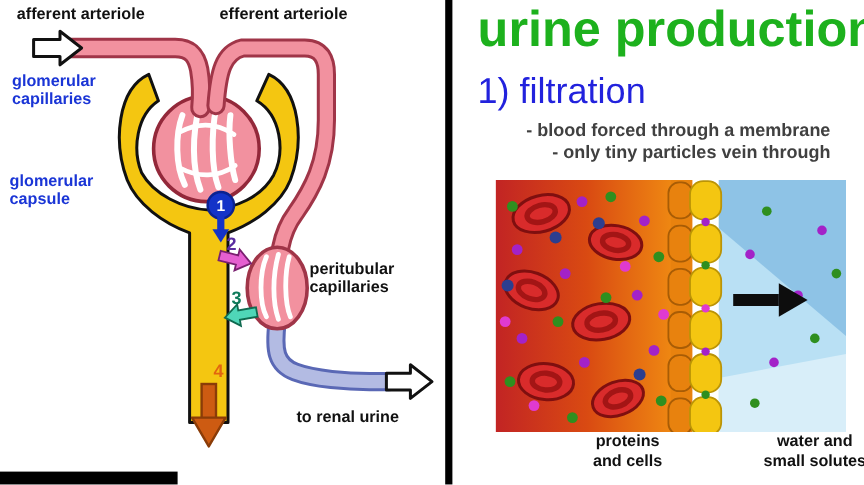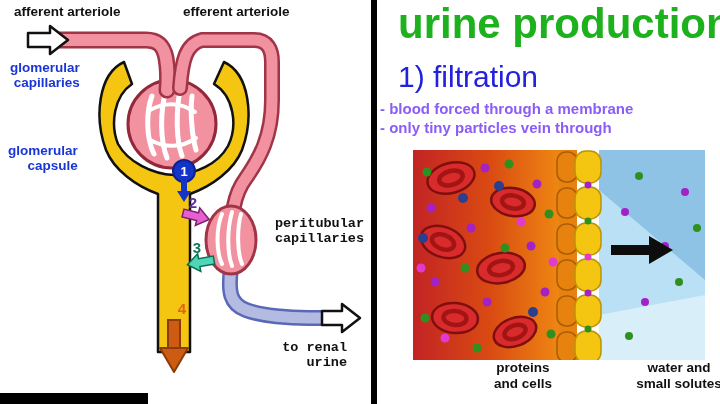--- a/index.html
+++ b/index.html
@@ -3,36 +3,35 @@
 <meta charset="utf-8">
 <style>
   html,body{margin:0;padding:0;background:#fff;}
   .canvas{
     position:relative;width:720px;height:404px;background:#ffffff;overflow:hidden;
     font-family:"Liberation Sans","DejaVu Sans",sans-serif;
   }
   .lbl{
     position:absolute;font-weight:700;color:#111;font-size:13.5px;line-height:1.12;
     white-space:pre-line;
-    text-align:right;
   }
   .lbl.blue{color:#1a35d6;}
-  .lbl.center{text-align:right;font-family:Liberation Mono, monospace;}
+  .lbl.center{text-align:left;}
   .divider{position:absolute;left:371px;top:0;width:6px;height:404px;background:#000;}
   .title-green{
     position:absolute;left:398px;top:0px;font-size:42px;font-weight:700;color:#1db11d;
     letter-spacing:0px;white-space:nowrap;
   }
   .heading-blue{
     position:absolute;left:398px;top:60px;font-size:30px;font-weight:400;color:#2222dd;
     white-space:nowrap;
   }
   .bullets{
-    position:absolute;left:380px;top:100px;width:324px;text-align:left;
-    font-size:15px;font-weight:700;color:#8b5cf6;line-height:1.25;
+    position:absolute;left:368px;top:100px;width:324px;text-align:right;
+    font-size:15px;font-weight:700;color:#404040;line-height:1.25;
   }
   .caption{
     position:absolute;top:360px;width:120px;text-align:center;
     font-size:13.5px;font-weight:700;color:#111;line-height:1.15;white-space:pre-line;
   }
   .watermark{position:absolute;left:0;top:393px;width:148px;height:11px;background:#000;}
   svg{position:absolute;}
 </style>
 </head>
 <body>

